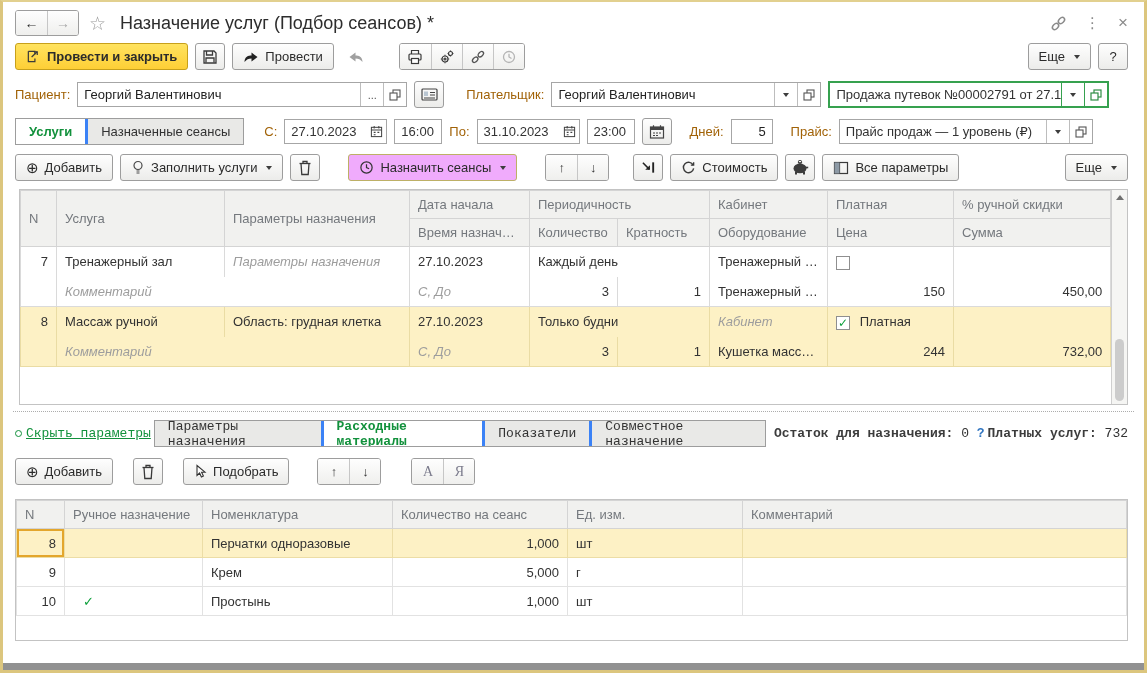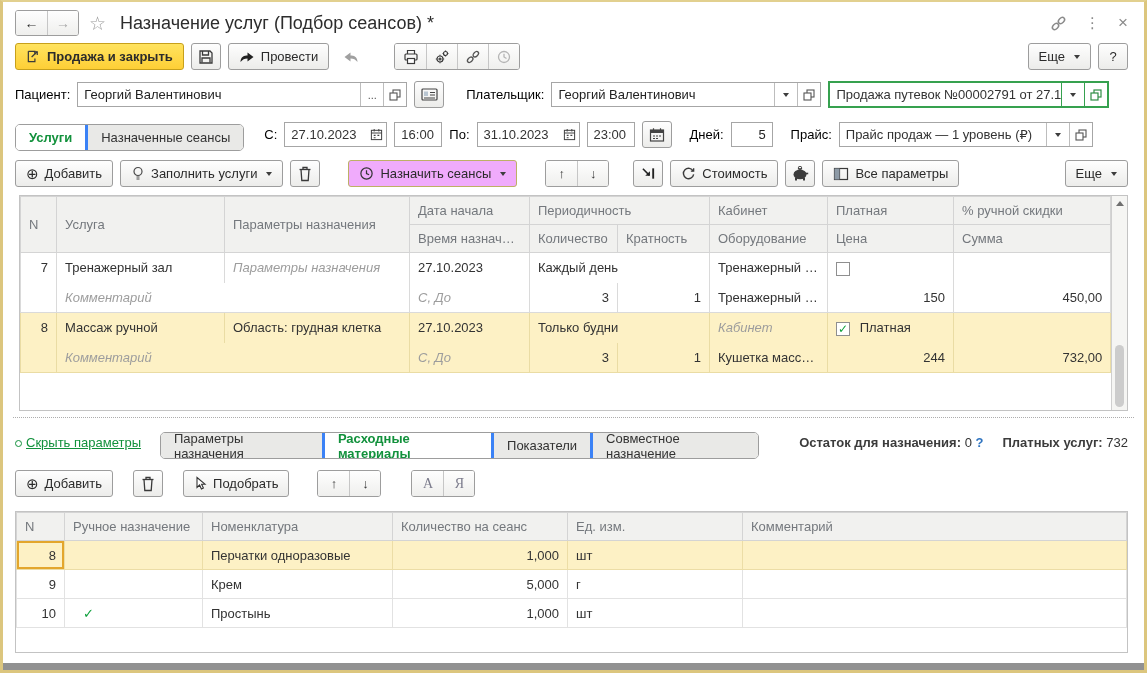--- a/index.html
+++ b/index.html
@@ -22,37 +22,37 @@
   .grp .gbtn:first-child { border-left:none; }
   .crt { display:inline-block; width:0; height:0; border-left:3.5px solid transparent;
          border-right:3.5px solid transparent; border-top:4px solid #3d3d3d; margin-left:3px; }
   .input { display:inline-flex; align-items:stretch; border:1px solid #a6a6a6; background:#fff; height:25px; }
   .input input { border:none; outline:none; flex:1; padding:0 6px; font:inherit; color:#222; background:transparent; min-width:0; }
   .inbtn { width:23px; display:flex; align-items:center; justify-content:center;
            border-left:1px solid #bdbdbd; cursor:pointer; color:#555; font-size:11px; }
   .greenfield { border:2px solid #36a14f; height:27px; }
   .greenfield .inbtn { border-left:1px solid #36a14f; }
   .txt { display:flex; align-items:center; padding:0 6px; white-space:nowrap; overflow:hidden; }
-  .lbl { white-space:nowrap; color:#000000; }
+  .lbl { white-space:nowrap; color:#a16207; }
   .spacer { flex:1; }
 
   
   .titlebar { display:flex; align-items:center; gap:10px; padding:8px 16px 5px 12px; }
   .title { font-size:18px; color:#2d2d2d; margin-left:4px; }
   .navgrp { height:26px; }
   .navgrp .gbtn { width:31px; height:24px; font-size:14px; }
   .star { color:#9a9a9a; font-size:19px; cursor:pointer; }
   .tricons { display:flex; align-items:center; gap:18px; color:#8b8b8b; }
   .tricons .ic { cursor:pointer; font-size:15px; }
   .toolbar { display:flex; align-items:center; gap:7px; padding:2px 16px 7px 12px; }
   .fieldrow { display:flex; align-items:center; gap:7px; padding:4px 16px 9px 12px; }
   .tabrow  { display:flex; align-items:center; gap:7px; padding:1px 16px 9px 12px; }
   .cmdrow  { display:flex; align-items:center; gap:7px; padding:0 16px 8px 12px; }
 
-  .switch { display:inline-flex; border:1px solid #9d9d9d; border-radius:5px; overflow:hidden; height:27px;margin-top:6px; }
+  .switch { display:inline-flex; border:1px solid #9d9d9d; border-radius:0; overflow:hidden; height:27px; }
   .sw { padding:0 13px; display:flex; align-items:center; background:#e9e9e7; border-left:3px solid #3b82f6; cursor:pointer; }
   .sw:first-child { border-left:none; }
   .sw.on { background:#fff; color:#12913c; font-weight:bold; }
 
   .datef { width:103px; } .timef { width:48px; } .daysf { width:42px; }
   .daysf input { text-align:right; }
 
   
   .gridwrap { margin:0 16px; height:216px; display:flex; border:1px solid #c3c3c3; background:#fff; }
   table { border-collapse:collapse; table-layout:fixed; width:100%; font-size:13px; align-self:flex-start; }
@@ -69,21 +69,21 @@
         border:1px solid #8f8f8f; background:#fff; vertical-align:middle; }
   .cb.on::after { content:"✓"; color:#0ea03c; font-weight:bold; font-size:12px; line-height:1; }
   .vscroll { width:16px; background:#f5f5f3; border-left:1px solid #cfcfcf; position:relative; }
   .vscroll .upar { position:absolute; top:5px; left:4px; width:0; height:0;
                    border-left:4px solid transparent; border-right:4px solid transparent;
                    border-bottom:5px solid #6f6f6f; }
   .vscroll .thumb { position:absolute; bottom:3px; left:3px; width:9px; height:62px;
                     background:#cccccc; border-radius:5px; }
 
   .sep { border-top:1px dotted #adadad; margin:6px 10px 0 10px; }
-  .midrow { display:flex; align-items:center; gap:19px; padding:8px 16px 7px 12px; }
+  .midrow { display:flex; align-items:center; gap:3px; padding:8px 16px 7px 12px;font-family:Liberation Mono, monospace; }
   .linkgreen { color:#12913c; text-decoration:underline; cursor:pointer; white-space:nowrap; }
   .odot { width:7px; height:7px; border:1px solid #12913c; border-radius:50%; display:inline-block; margin-right:4px; }
   .tot { white-space:nowrap; } .tot b { color:#3c3c3c; }
   .qblue { color:#2f74c0; font-weight:bold; cursor:pointer; }
 
   .grid2wrap { margin:6px 16px 0 12px; height:142px; border:1px solid #c3c3c3; overflow:hidden; background:#fff; }
   .grid2wrap td { height:29px; border-color:#e2e2e2; }
   .grid2wrap tr.sel td { background:#fdf1c5; border-color:#ecdda6; }
   td.cellfocus { box-shadow:inset 0 0 0 2px #e3a62c; }
   .chk { color:#0ea03c; font-weight:bold; }
@@ -128,21 +128,21 @@
   <div class="toolbar">
     <button class="btn yellow">
       <span>
         <svg width="15" height="15" viewBox="0 0 16 16" fill="none" stroke="#3a3a3a" stroke-width="1.3">
           <path d="M2.5 2.5h7v3"></path>
             <path d="M9.5 10v3.5h-7v-11"></path>
             <path d="M6 8.5l6-5.5"></path>
             <path d="M8.5 3h3.5v3.5"></path>
           </svg>
       </span>
-      <span>Продажа и закрыть</span>
+      <span>Провести и закрыть</span>
     </button>
     <button class="btn iconb">
       <span>
         <svg width="16" height="16" viewBox="0 0 16 16" fill="none" stroke="#3a3a3a" stroke-width="1.3">
           <path d="M2 2h10l2 2v10H2z"></path>
             <path d="M4.5 2v4h6V2"></path>
             <path d="M4 13.5V9h8v4.5"></path>
           </svg>
       </span>
     </button>

